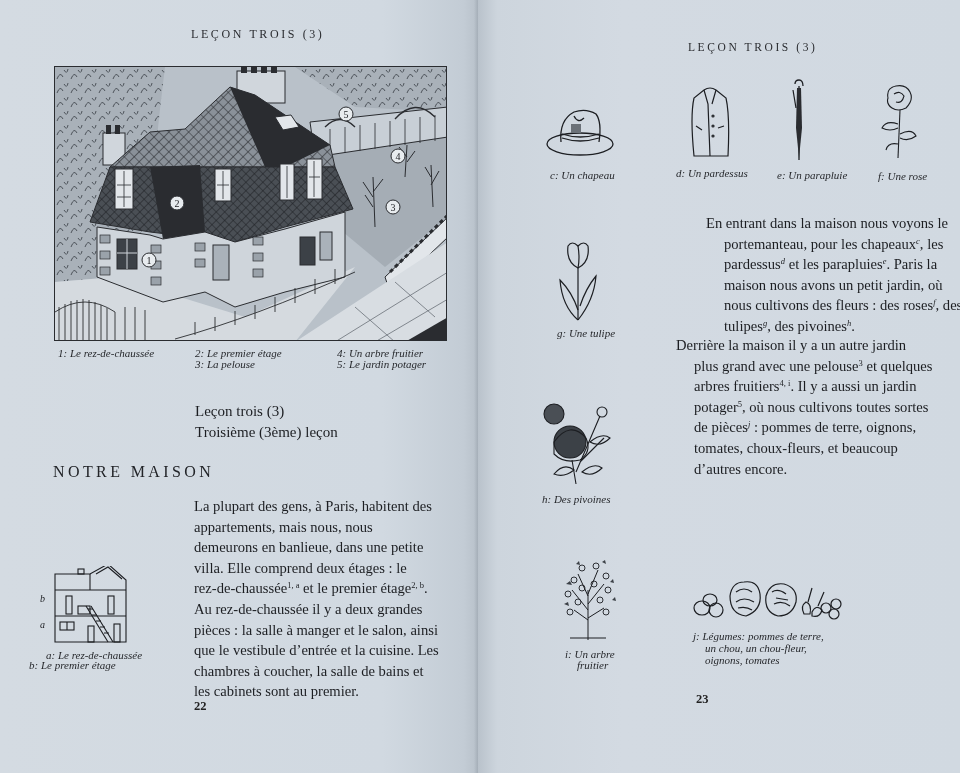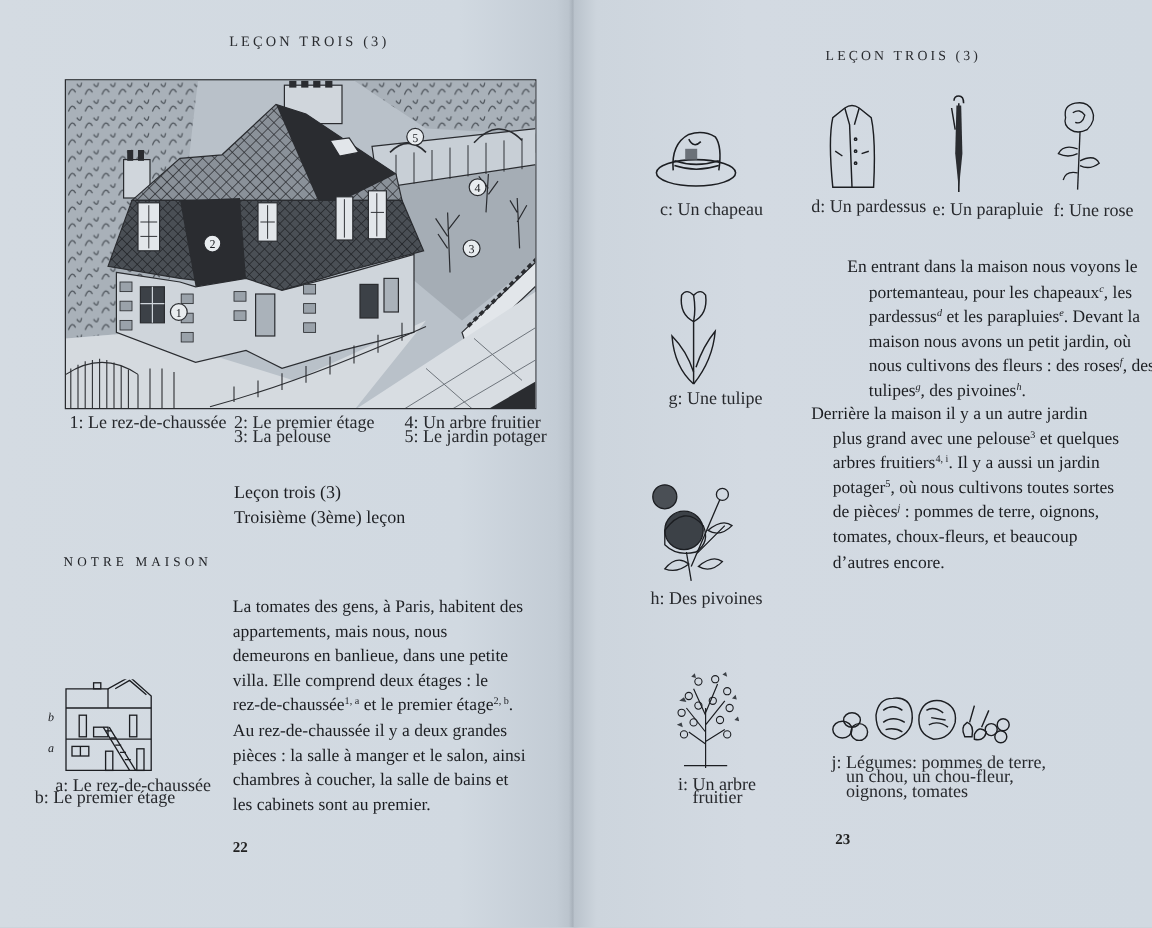--- a/index.html
+++ b/index.html
@@ -13,24 +13,24 @@
 
   .abs { position: absolute; }
   .running-head { font-family: "Liberation Serif", serif; font-size: 12px; letter-spacing: 2.6px; color: #2a2c30; white-space: nowrap; }
 
   .serif-body { font-size: 14.6px; line-height: 20.6px; color: #1c1e22; }
   .para .line { display: block; white-space: nowrap; }
   .para .indent { padding-left: 18px; }
   sup { font-size: 8.5px; vertical-align: 5px; line-height: 0; }
   sup i { font-style: italic; }
 
-  .caption { font-size: 15px; color: #26282c; white-space: nowrap; line-height: 12px; }
+  .caption { font-style: italic; font-size: 11px; color: #26282c; white-space: nowrap; line-height: 12px; }
 
   .illustration { border: 1px solid #2a2c30; background: #b7bfc7; overflow: hidden; }
-  .section-title { font-size: 11px; letter-spacing: 3.4px; color: #222428; white-space: nowrap; }
+  .section-title { font-size: 16px; letter-spacing: 3.4px; color: #222428; white-space: nowrap; }
   .page-number { font-size: 12.5px; color: #222; font-weight: bold; }
   .page-number.r { font-weight: bold; }
 
   svg { display: block; }
 </style>
 </head>
 <body>
 
 <div class="page page-left">
 
@@ -205,27 +205,28 @@
   </div>
 
   <div class="abs serif-body" style="left:195px; top:401px; font-size:15px;">
     <div>Leçon trois (3)</div>
     <div>Troisième (3ème) leçon</div>
   </div>
 
   <div class="abs section-title" style="left:53px; top:463px;">NOTRE MAISON</div>
 
   <div class="abs serif-body para" style="left:194px; top:496px;">
-    <span class="line">La tomates des gens, à Paris, habitent des</span>
+    <span class="line">La plupart des gens, à Paris, habitent des</span>
     <span class="line">appartements, mais nous, nous</span>
     <span class="line">demeurons en banlieue, dans une petite</span>
     <span class="line">villa. Elle comprend deux étages : le</span>
     <span class="line"><span>rez-de-chaussée</span><sup>1, a</sup> <span>et le premier étage</span><sup>2, b</sup>.</span>
     <span class="line">Au rez-de-chaussée il y a deux grandes</span>
     <span class="line">pièces : la salle à manger et le salon, ainsi</span>
+    <span class="line">que le vestibule d’entrée et la cuisine. Les</span>
     <span class="line">chambres à coucher, la salle de bains et</span>
     <span class="line">les cabinets sont au premier.</span>
   </div>
 
   <div class="abs" style="left:38px; top:566px; width:100px; height:82px;">
     <svg width="100" height="82" viewBox="0 0 100 82">
       <g stroke="#1c1e22" fill="none" stroke-width="1.1">
         <path d="M17 8 H52 L70 -2 L88 14 V76 H17 Z"></path>
         <path d="M52 8 L52 24"></path>
         <rect x="40" y="3" width="6" height="5"></rect>
@@ -307,21 +308,21 @@
         <path d="M22 50 Q34 44 38 52 Q30 58 22 54"></path>
         <path d="M20 60 Q10 58 8 66"></path>
       </g>
     </svg>
   </div>
   <div class="abs caption" style="left:400px; top:170px;">f: Une rose</div>
 
   <div class="abs serif-body para" style="left:198px; top:213px;margin-left:30px;">
     <span class="line">En entrant dans la maison nous voyons le</span>
     <span class="line indent"><span>portemanteau, pour les chapeaux</span><sup><i>c</i></sup><span>, les</span></span>
-    <span class="line indent"><span>pardessus</span><sup><i>d</i></sup><span> et les parapluies</span><sup><i>e</i></sup><span>. Devant la</span></span>
+    <span class="line indent"><span>pardessus</span><sup><i>d</i></sup><span> et les parapluies</span><sup><i>e</i></sup><span>. Paris la</span></span>
     <span class="line indent">maison nous avons un petit jardin, où</span>
     <span class="line indent"><span>nous cultivons des fleurs : des roses</span><sup><i>f</i></sup><span>, des</span></span>
     <span class="line indent"><span>tulipes</span><sup><i>g</i></sup><span>, des pivoines</span><sup><i>h</i></sup><span>.</span></span>
   </div>
 
   <div class="abs serif-body para" style="left:198px; top:335px;">
     <span class="line">Derrière la maison il y a un autre jardin</span>
     <span class="line indent"><span>plus grand avec une pelouse</span><sup>3</sup><span> et quelques</span></span>
     <span class="line indent"><span>arbres fruitiers</span><sup>4, i</sup><span>. Il y a aussi un jardin</span></span>
     <span class="line indent"><span>potager</span><sup>5</sup><span>, où nous cultivons toutes sortes</span></span>

